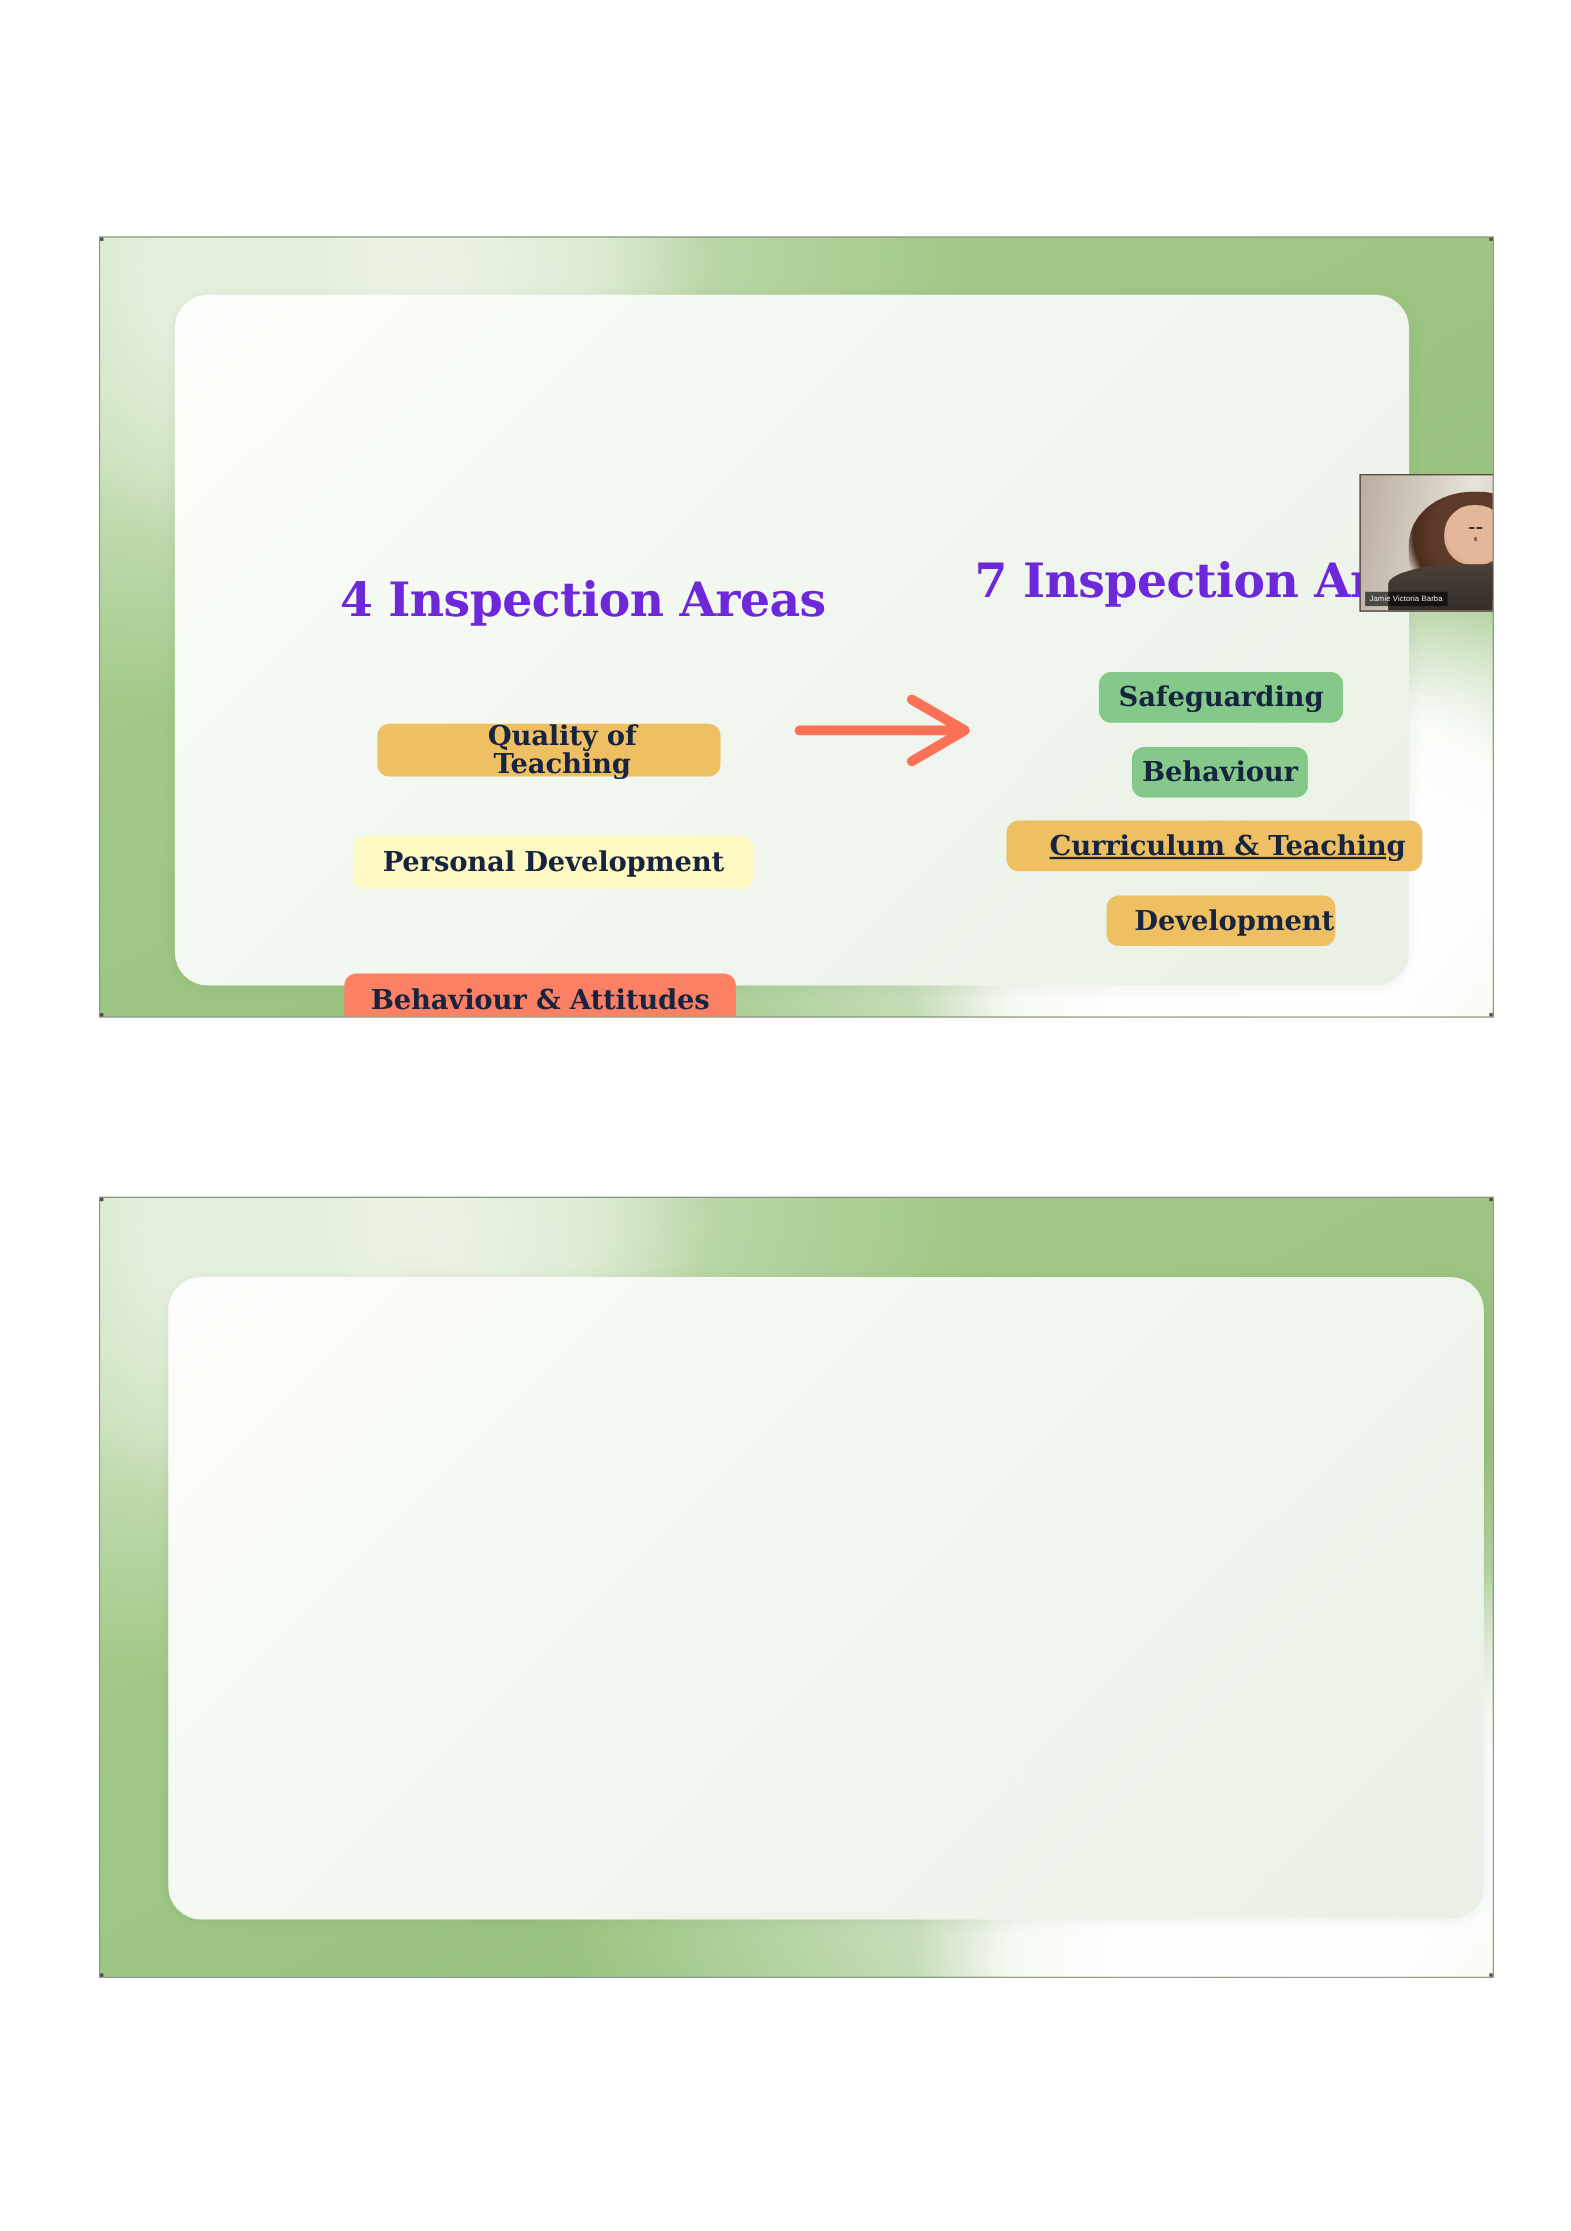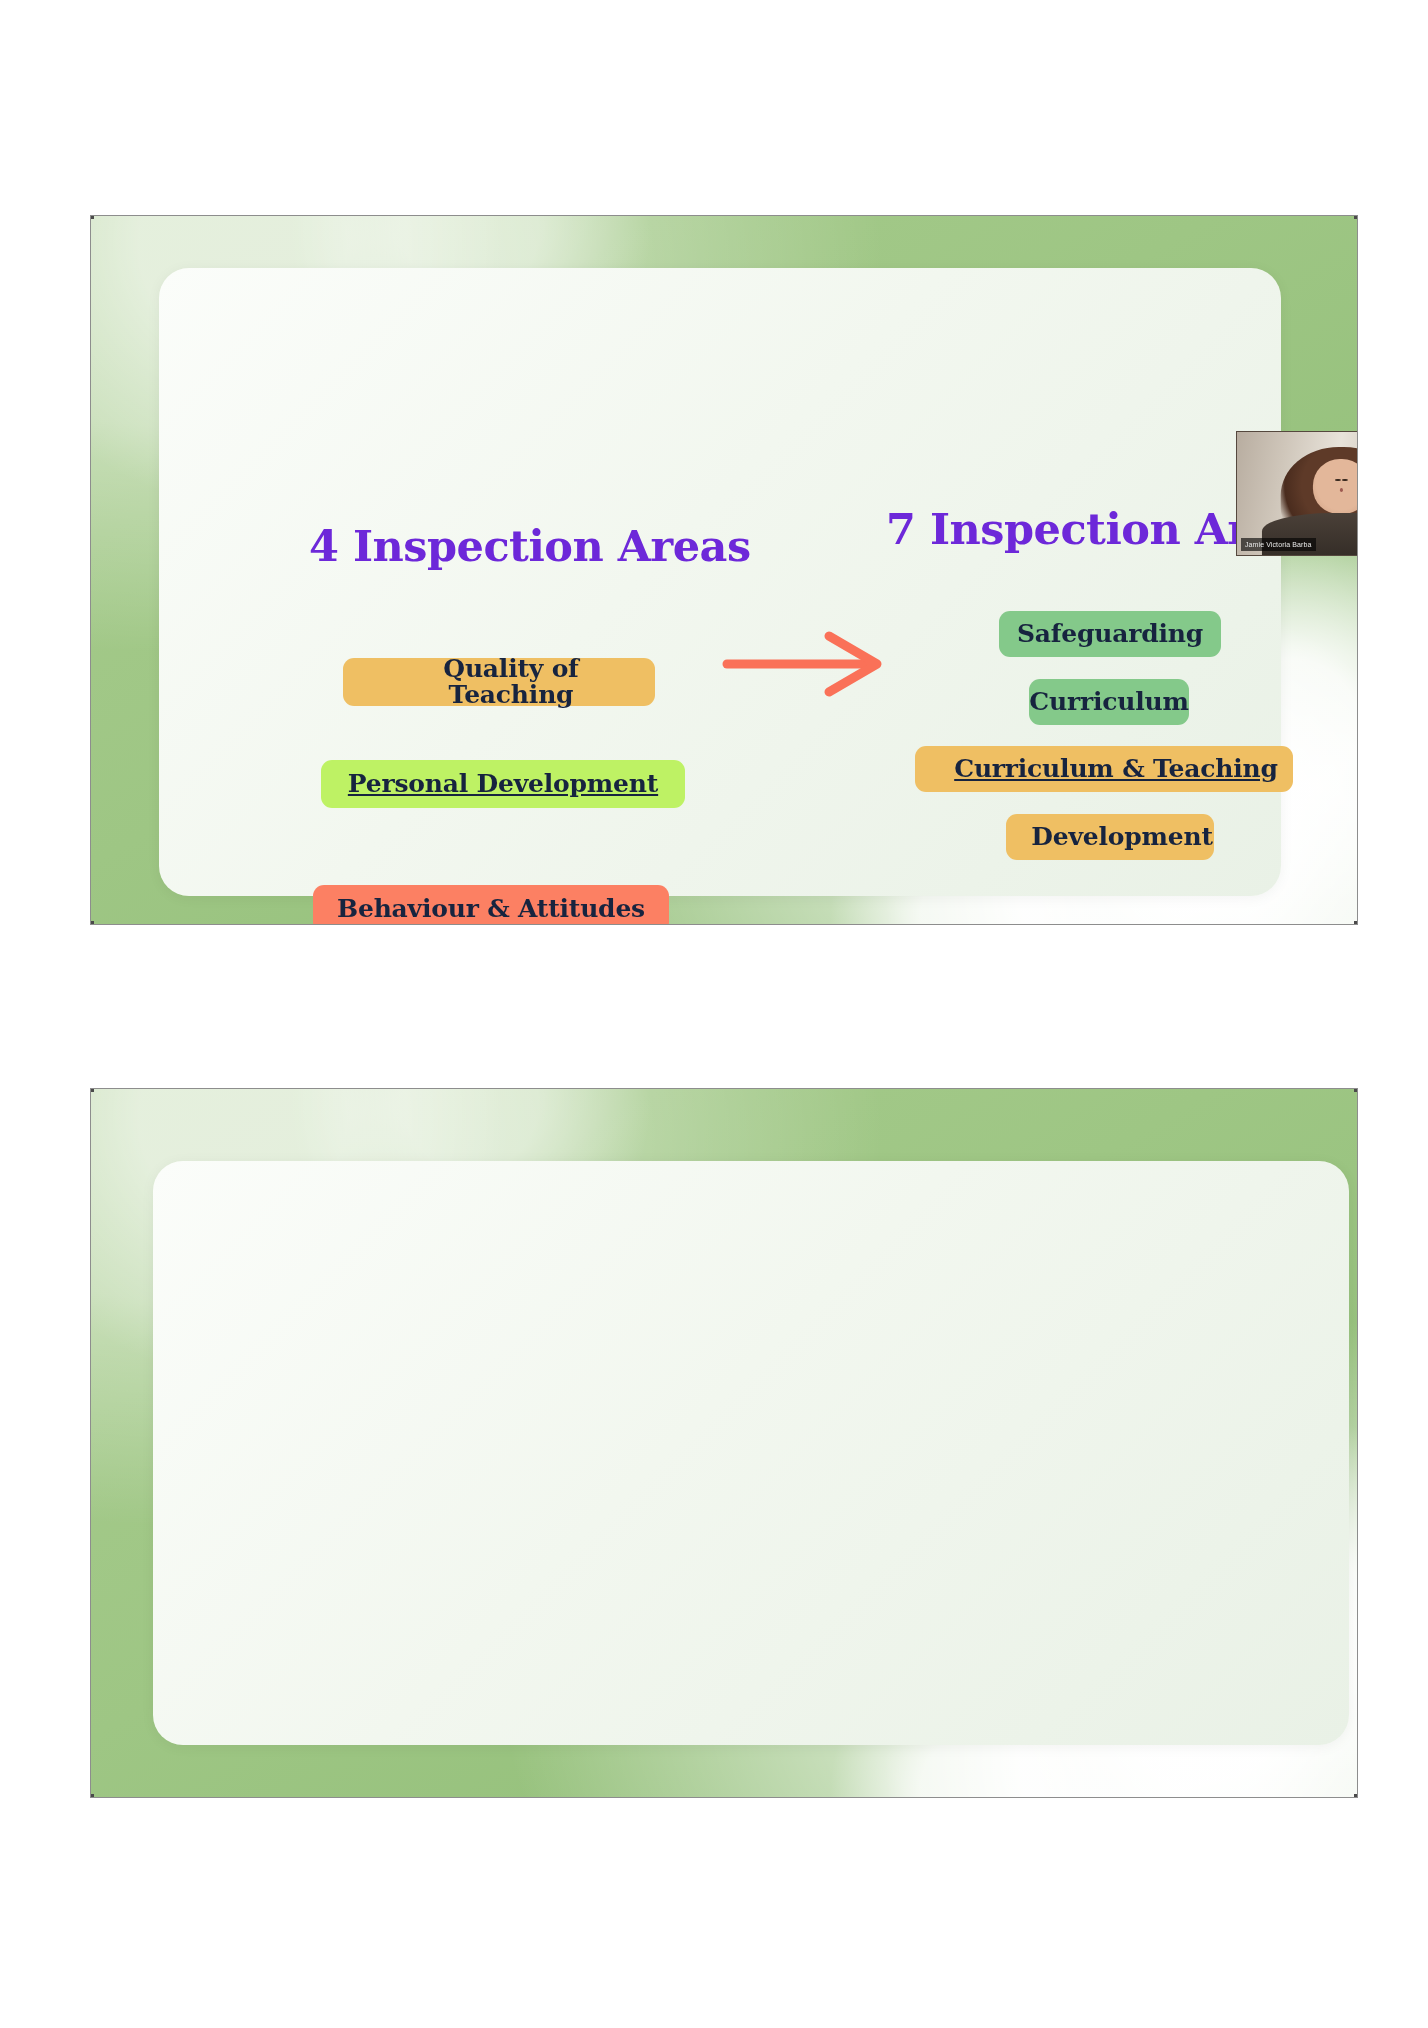--- a/index.html
+++ b/index.html
@@ -143,21 +143,21 @@
     font-family: "DejaVu Serif", serif;
     font-weight: 700;
     color: #17243f;
     border-radius: 11px;
     padding: 0 12px;
     letter-spacing: -.2px;
     line-height: 1.06;
     margin-top: 20px;
   }
   .chip.amber  { background: #efbf63; padding-left: 36px; }
-  .chip.blue   { background: #bef264; text-decoration: underline; }
+  .chip.blue   { background: #fef9c3; }
   .chip.coral  { background: #fc8063; }
   .chip.green  { background: #84c98a; }
 
   
   .arrow-svg { position: absolute; overflow: visible; }
 
   
   .dot {
     position: absolute;
     width: 3px; height: 3px;
@@ -185,21 +185,21 @@
 
     <div class="chip coral" style="left:222px; top:649px; width:356px; height:48px; font-size:25px;">Behaviour &amp; Attitudes</div>
 
     <svg class="arrow-svg" style="left:630px; top:410px;" width="180" height="70" viewBox="0 0 180 70">
       <path d="M6 38 L150 38" stroke="#fa7158" stroke-width="9" stroke-linecap="round" fill="none"></path>
       <path d="M108 10 L156 38 L108 66" stroke="#fa7158" stroke-width="9" stroke-linecap="round" stroke-linejoin="round" fill="none"></path>
     </svg>
 
     <div class="chip green" style="left:908px; top:375px; width:222px; height:46px; font-size:25px;">Safeguarding</div>
 
-    <div class="chip green" style="left:938px; top:443px; width:160px; height:46px; font-size:25px;">Curriculum</div>
+    <div class="chip green" style="left:938px; top:443px; width:160px; height:46px; font-size:25px;">Behaviour</div>
 
     <div class="chip amber" style="left:824px; top:510px; width:378px; height:46px; font-size:25px;text-decoration:underline;">Curriculum &amp; Teaching</div>
 
     <div class="chip amber" style="left:915px; top:578px; width:208px; height:46px; font-size:25px;">Development</div>
 
 
     <div class="webcam" style="left:1145px; top:215px; width:210px; height:125px;">
       <div class="webcam-bg"></div>
       <div class="wc-hair"></div>
       <div class="wc-face">

